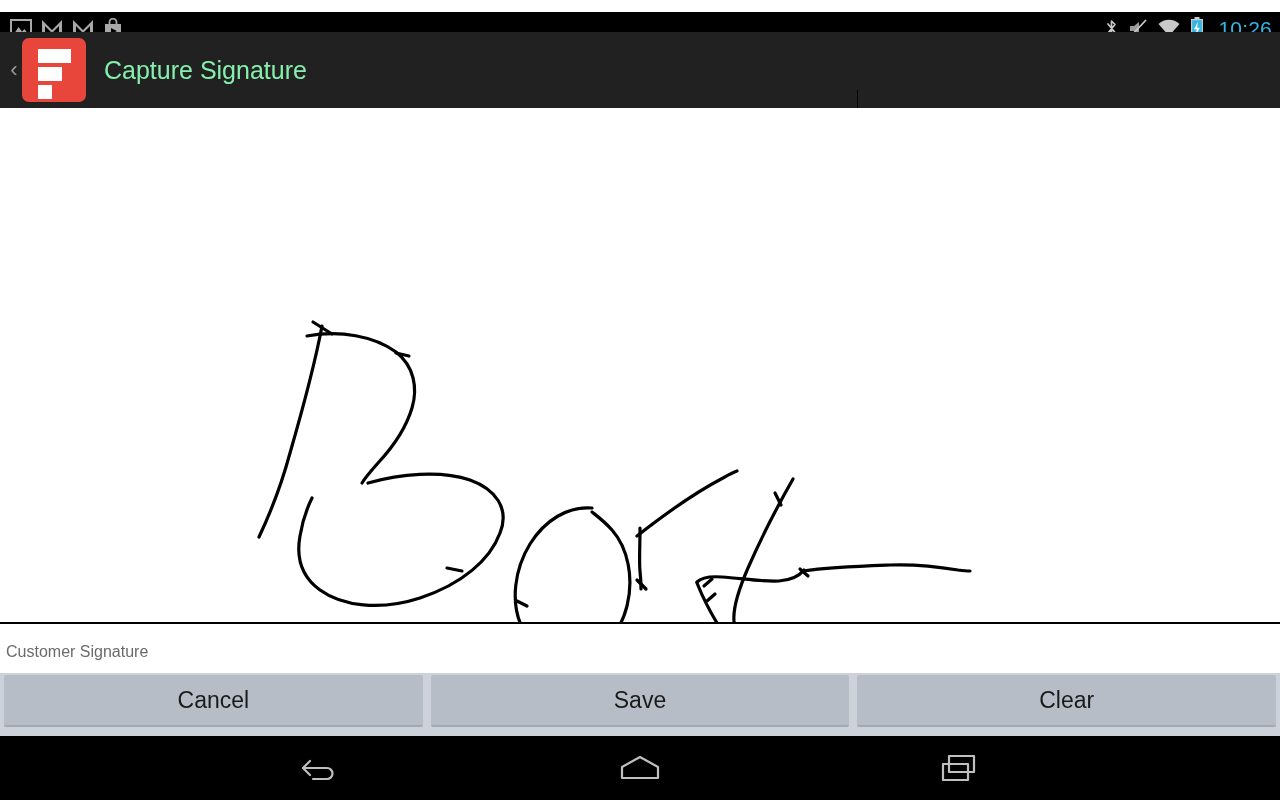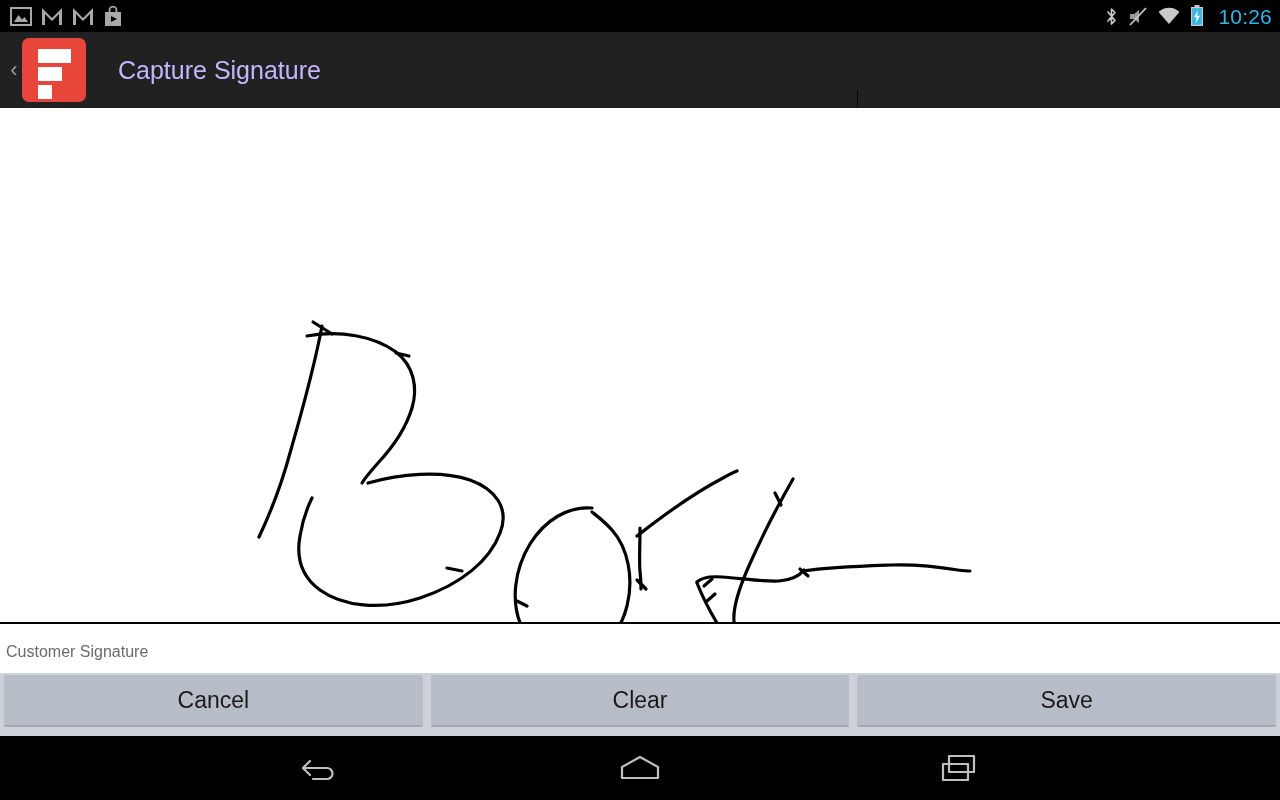--- a/index.html
+++ b/index.html
@@ -17,21 +17,21 @@
     position: relative;
     width: 1280px;
     height: 800px;
     background: #ffffff;
     overflow: hidden;
   }
 
   
   #status-bar {
     position: absolute;
-    left: 0; top: 0;
+    left: 0; top: 12px;
     width: 1280px; height: 32px;
     background: #000000;
     display: flex;
     align-items: center;
     box-sizing: border-box;
     padding: 0 8px 0 10px;
   }
   .status-left {
     display: flex;
     align-items: center;
@@ -89,24 +89,24 @@
   }
   #app-icon .bar {
     position: absolute;
     background: #ffffff;
     left: 16px;
   }
   #app-icon .bar1 { top: 11px;  width: 33px; height: 14px; }
   #app-icon .bar2 { top: 29px;  width: 24px; height: 14px; }
   #app-icon .bar3 { top: 47px;  width: 14px; height: 14px; }
   #action-bar-title {
-    color: #c4b5fd;
+    color: #86efac;
     font-size: 25px;
     line-height: 25px;
-    margin-left: 32px;
+    margin-left: 18px;
     white-space: nowrap;
   }
 
   
   #signature-area {
     position: absolute;
     left: 0; top: 108px;
     width: 1280px; height: 515px;
     background: #ffffff;
   }
@@ -296,24 +296,24 @@
   </div>
   <div id="signature-baseline"></div>
 
   <div id="field-label">Customer Signature</div>
 
   <div id="button-bar">
     <div class="action-button">
       <span>Cancel</span>
     </div>
     <div class="action-button">
+      <span>Save</span>
+    </div>
+    <div class="action-button">
       <span>Clear</span>
-    </div>
-    <div class="action-button">
-      <span>Save</span>
     </div>
   </div>
 
   <div id="nav-bar">
     <div class="nav-button">
       <svg width="40" height="32" viewBox="0 0 40 32">
         <path d="M10 9 L3 16 L10 23" fill="none" stroke="#bfbfbf" stroke-width="2.2" stroke-linecap="round" stroke-linejoin="round"></path>
         <path d="M3.5 16 H27 A5.5 5.5 0 0 1 27 27 H13" fill="none" stroke="#bfbfbf" stroke-width="2.2" stroke-linecap="round" stroke-linejoin="round"></path>
       </svg>
     </div>

